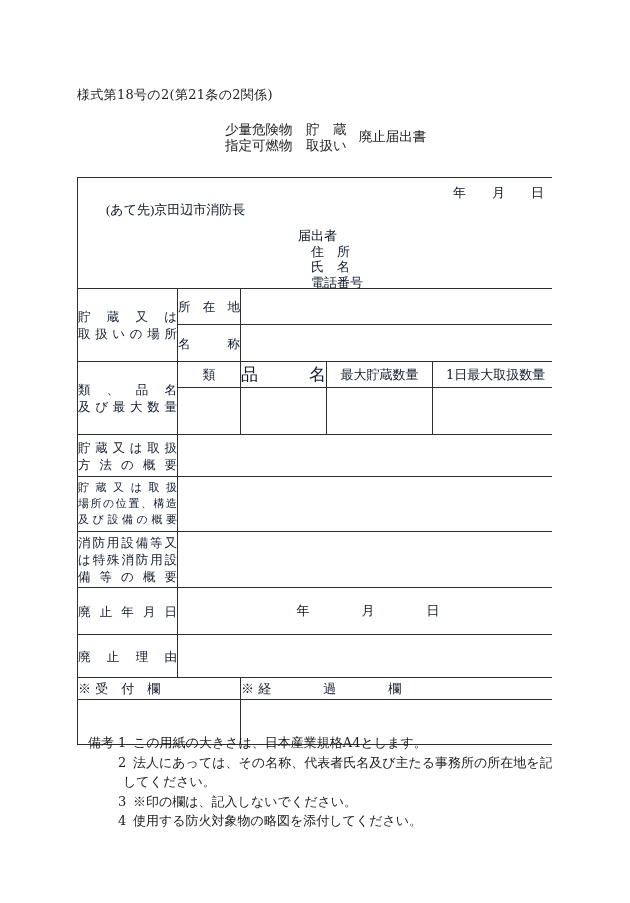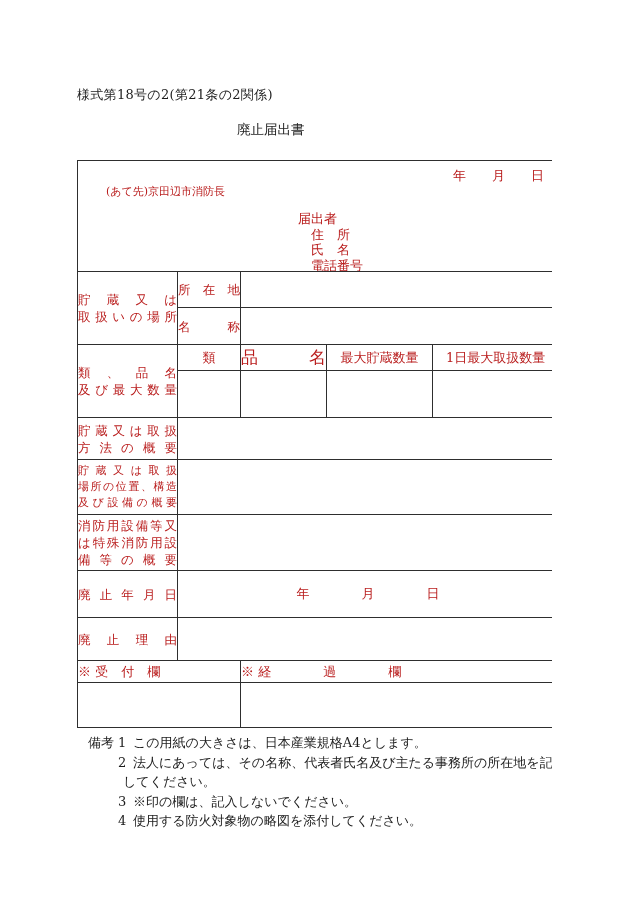--- a/index.html
+++ b/index.html
@@ -6,27 +6,27 @@
   .sheet{
     position:relative;width:552px;height:903px;background:#ffffff;
     font-family:"DejaVu Serif","Liberation Serif",serif;
     color:#1c1c1c;overflow:hidden;
   }
   .form-number{position:absolute;left:77px;top:86px;font-size:13px;letter-spacing:.3px;}
   .title{position:absolute;left:225px;top:121px;display:flex;align-items:center;font-size:13.5px;}
   .title-left div{line-height:16px;white-space:pre;}
   .title-suffix{margin-left:12px;white-space:pre;}
   table.form-table{
-    position:absolute;left:77px;top:160px;border-collapse:collapse;table-layout:fixed;
-    width:481px;font-size:13px;color:#b91c1c;
+    position:absolute;left:77px;top:177px;border-collapse:collapse;table-layout:fixed;
+    width:481px;font-size:13px;color:#0f172a;
   }
   table.form-table td{border:1px solid #2e2e2e;vertical-align:middle;padding:0;overflow:hidden;}
   td.head-cell{position:relative;height:110px;}
   .date{position:absolute;top:6px;right:14px;white-space:pre;font-size:13px;}
-  .addressee{position:absolute;top:23px;left:28px;font-size:11px;}
+  .addressee{position:absolute;top:23px;left:28px;font-size:13px;font-family:Liberation Serif, serif;}
   .applicant{position:absolute;top:50px;left:220px;font-size:13px;line-height:15.5px;}
   .applicant .ind{padding-left:13px;white-space:pre;}
   td.label{
     text-align:justify;text-align-last:justify;white-space:pre-line;
     padding:0 6px;font-size:12.5px;line-height:17px;word-break:keep-all;
   }
   td.label.small{font-size:11px;line-height:16px;}
   td.th-center{text-align:center;font-size:13px;}
   td.th-justify{text-align:justify;text-align-last:justify;padding:0 12px;font-size:17px;}
   td.value{padding:0 6px;font-size:13px;}
@@ -42,20 +42,24 @@
   .note-text{width:455px;text-indent:10px;}
 </style>
 </head>
 <body>
 
 <div class="sheet">
 
   <div class="form-number">様式第18号の2(第21条の2関係)</div>
 
   <div class="title">
+    <div class="title-left">
+      <div>少量危険物　貯　蔵</div>
+      <div>指定可燃物　取扱い</div>
+    </div>
     <div class="title-suffix">廃止届出書</div>
   </div>
 
   <table class="form-table">
     <colgroup>
       <col style="width:100px">
         <col style="width:63px">
         <col style="width:86px">
       <col style="width:106px">
         <col style="width:126px">

